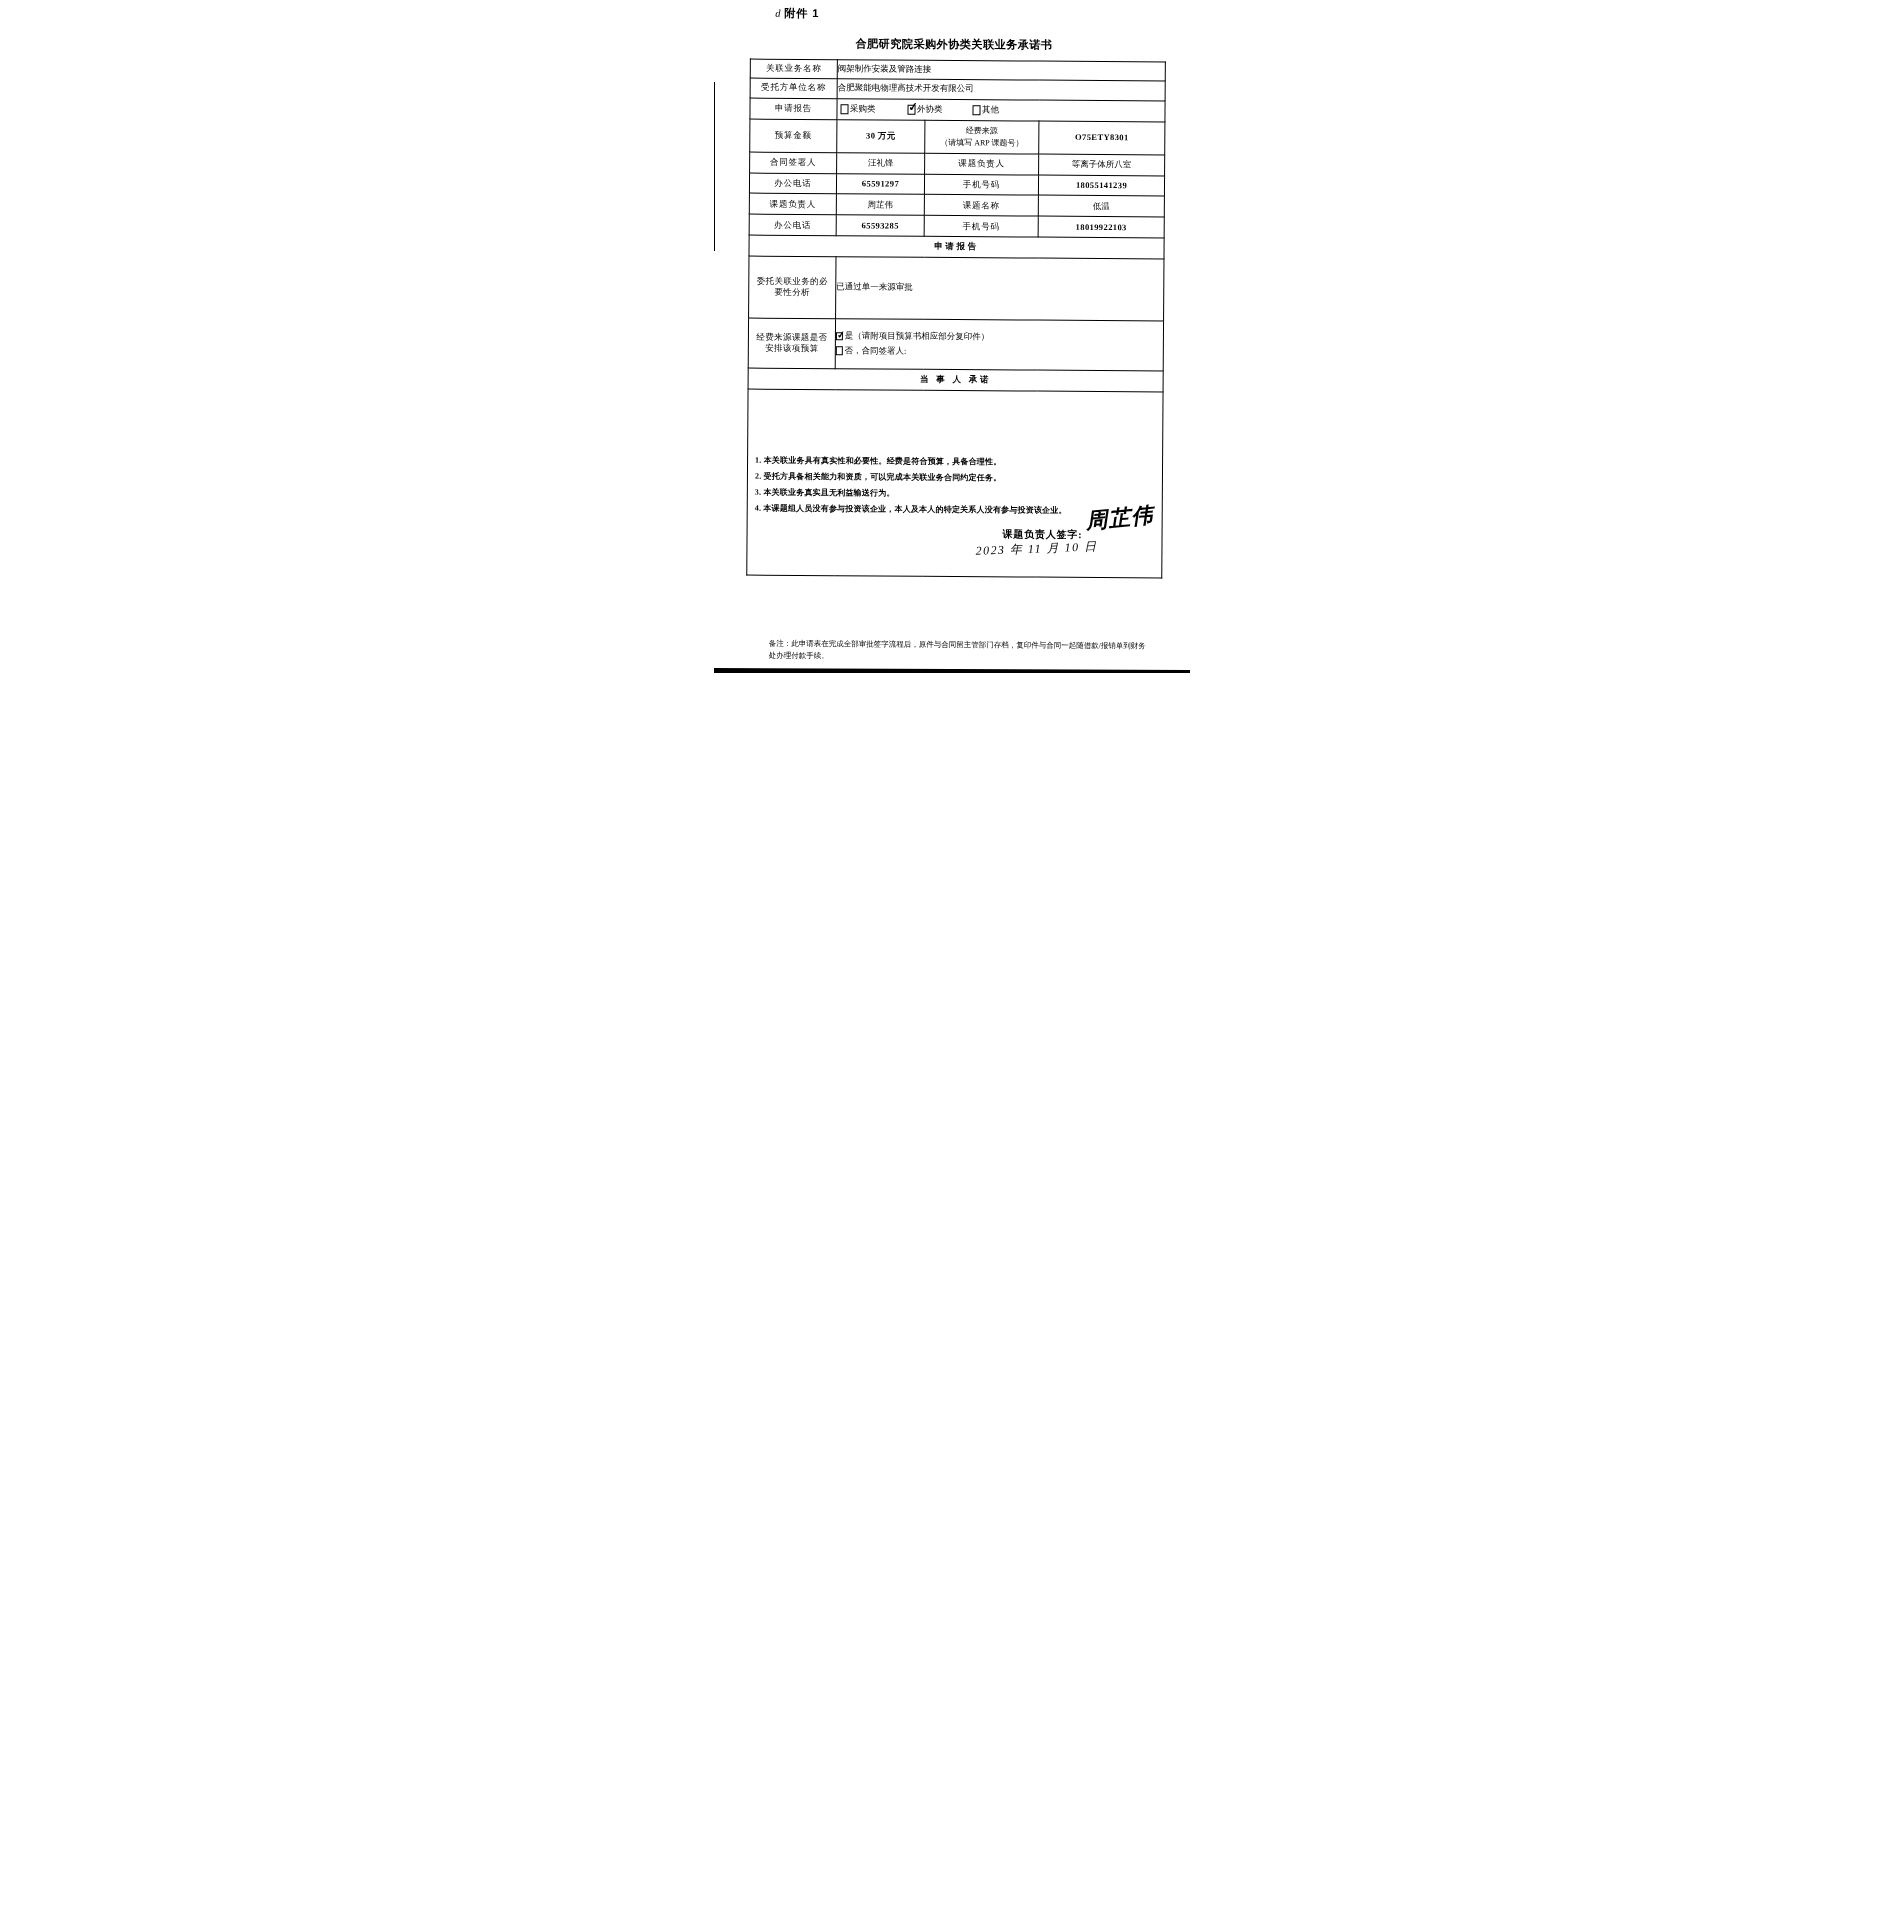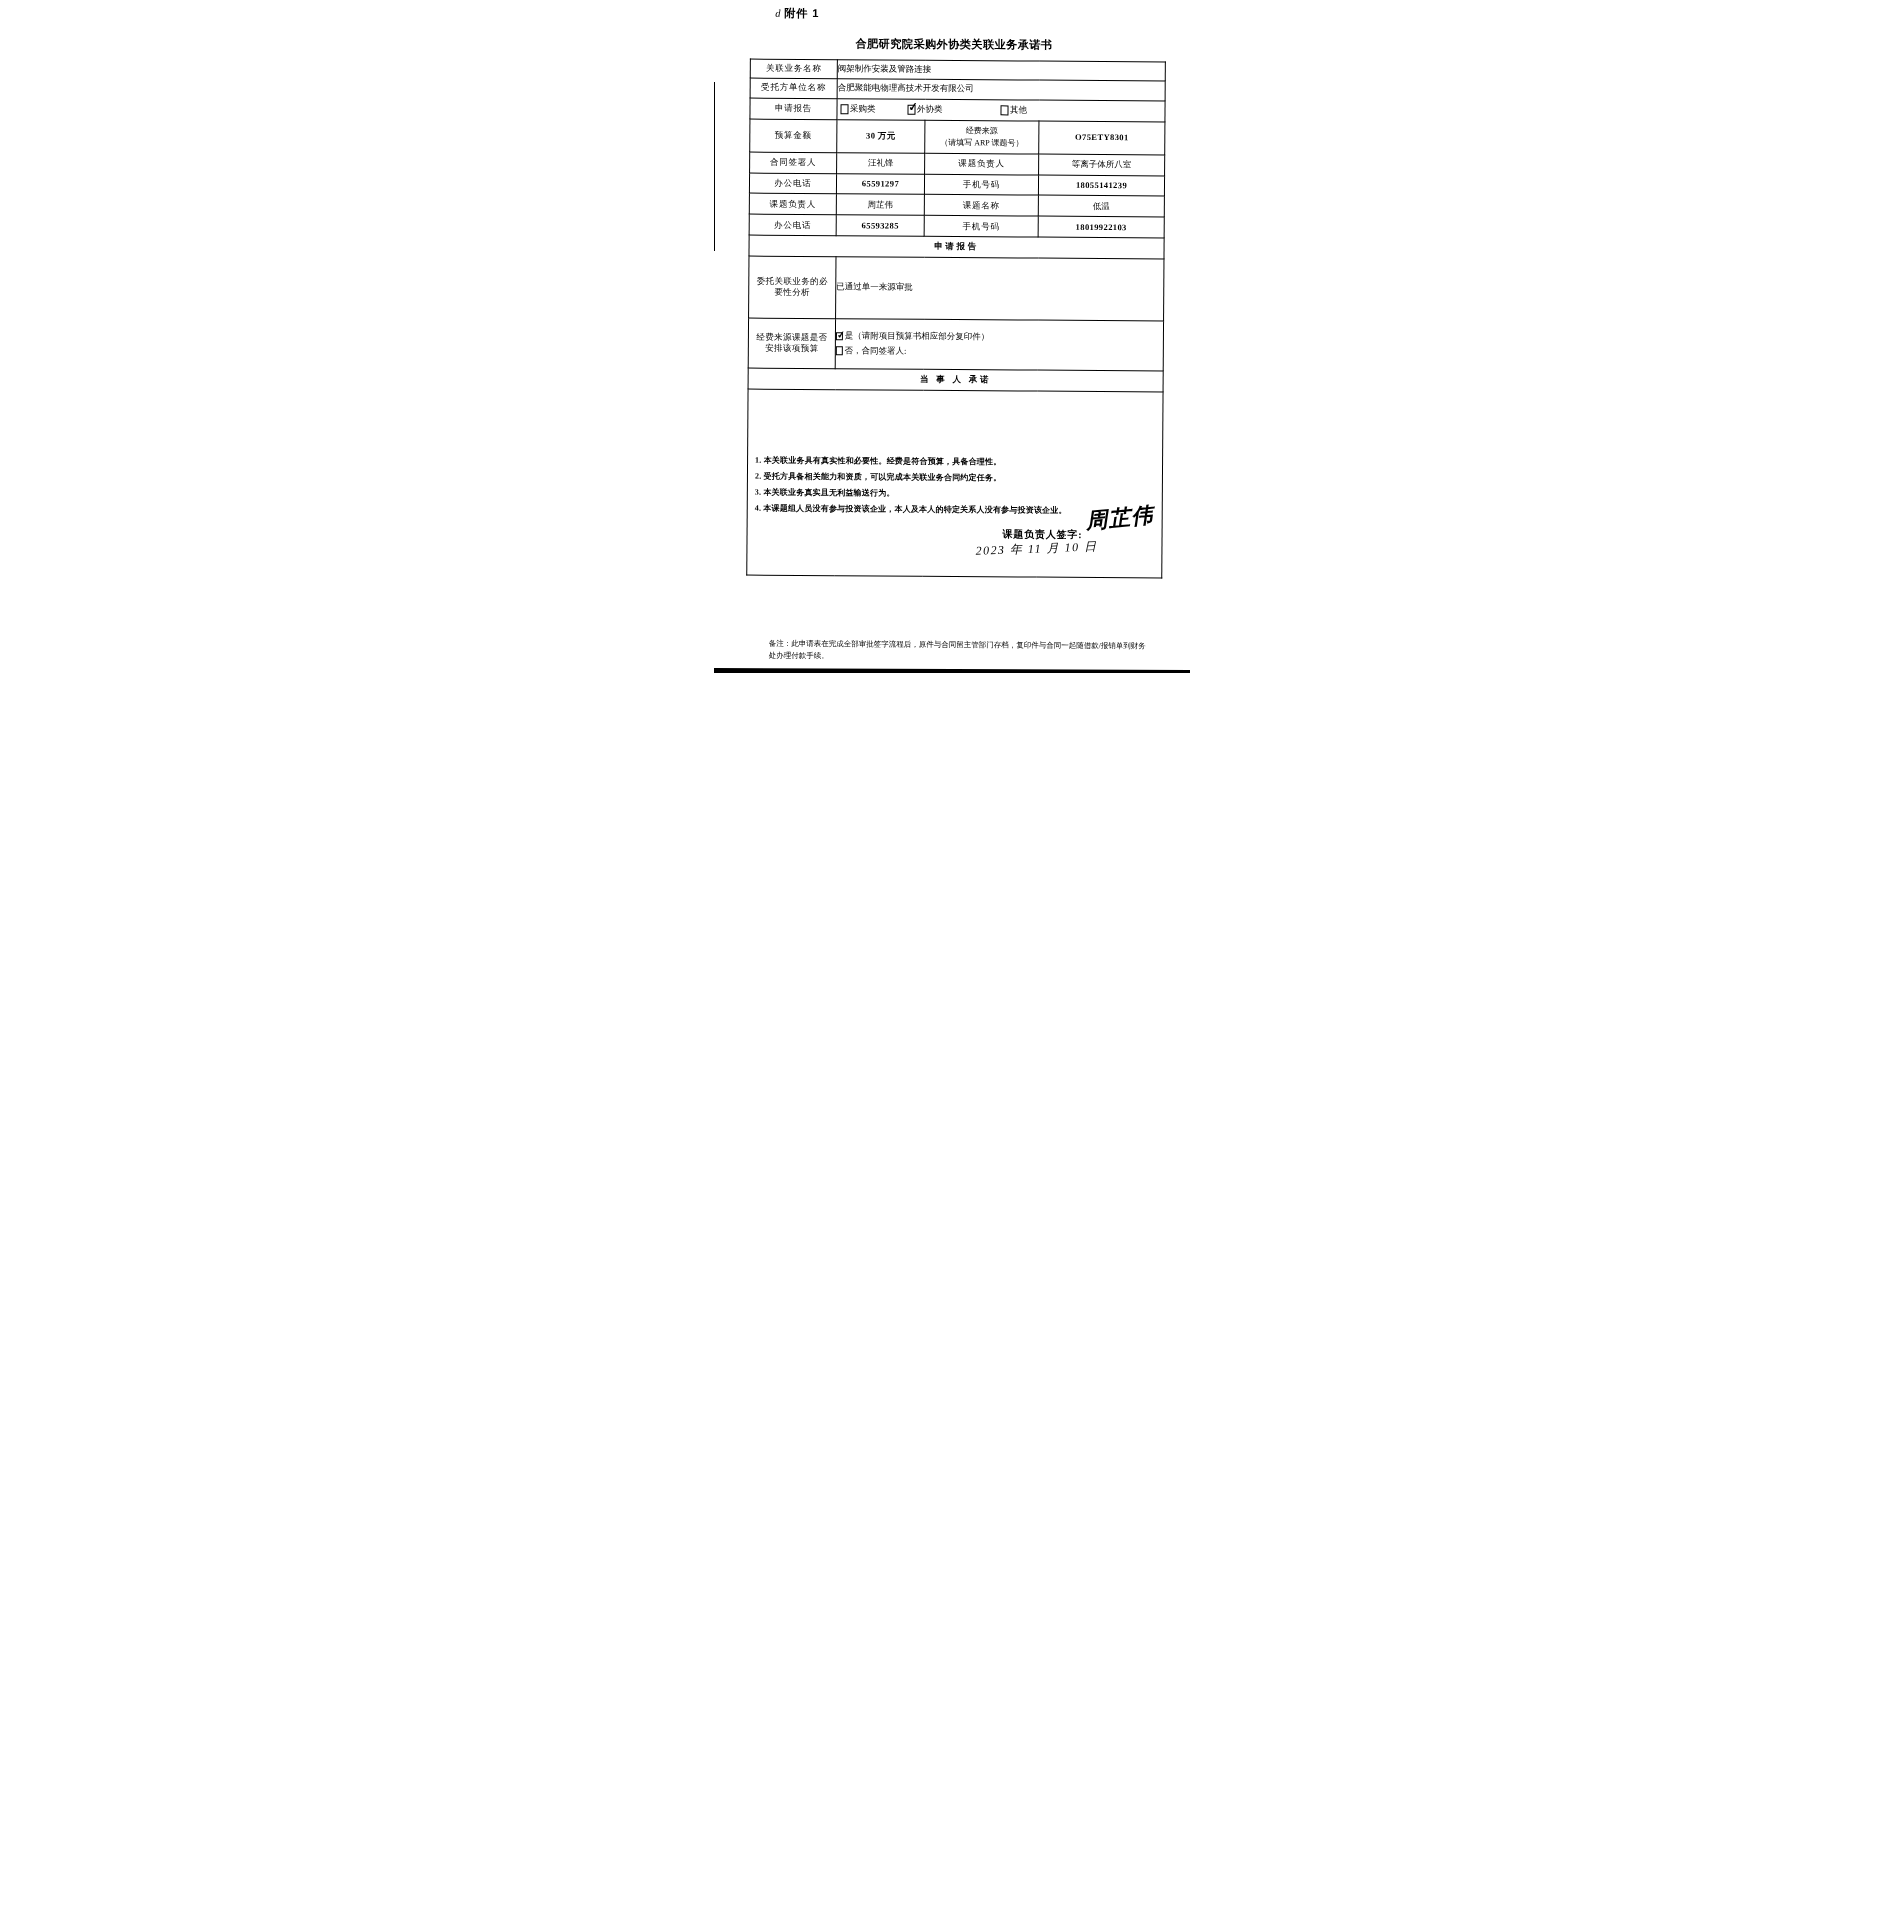--- a/index.html
+++ b/index.html
@@ -73,21 +73,21 @@
     flex: 0 0 auto;
   }
   .cb .tick {
     position: absolute; left: 0px; top: -3.9px;
     font-size: 11.6px; font-weight: bold; line-height: 1;
     transform: rotate(-6deg);
   }
   .cb-sm { width: 7.3px; height: 8.5px; border-width: 1px; }
   .cb-sm .tick { font-size: 10px; top: -3.1px; }
   .gap-b { margin-left: 32px; }
-  .gap-c { margin-left: 58px; }
+  .gap-c { margin-left: 30px; }
   
   td.top-left { vertical-align: top; text-align: left; padding: 13px 7.7px 0 10.8px; }
   .two-option { padding-left: 10.8px; }
   .option-line { display: flex; align-items: center; margin: 2.7px 0; }
   
   td.commit-cell { vertical-align: top; position: relative; text-align: left; }
   .commits { padding: 4.6px 7.7px 0 7px; }
   .commit-item {
     font-weight: bold; font-size: 8px;
     line-height: 16px; letter-spacing: 0.2px;

